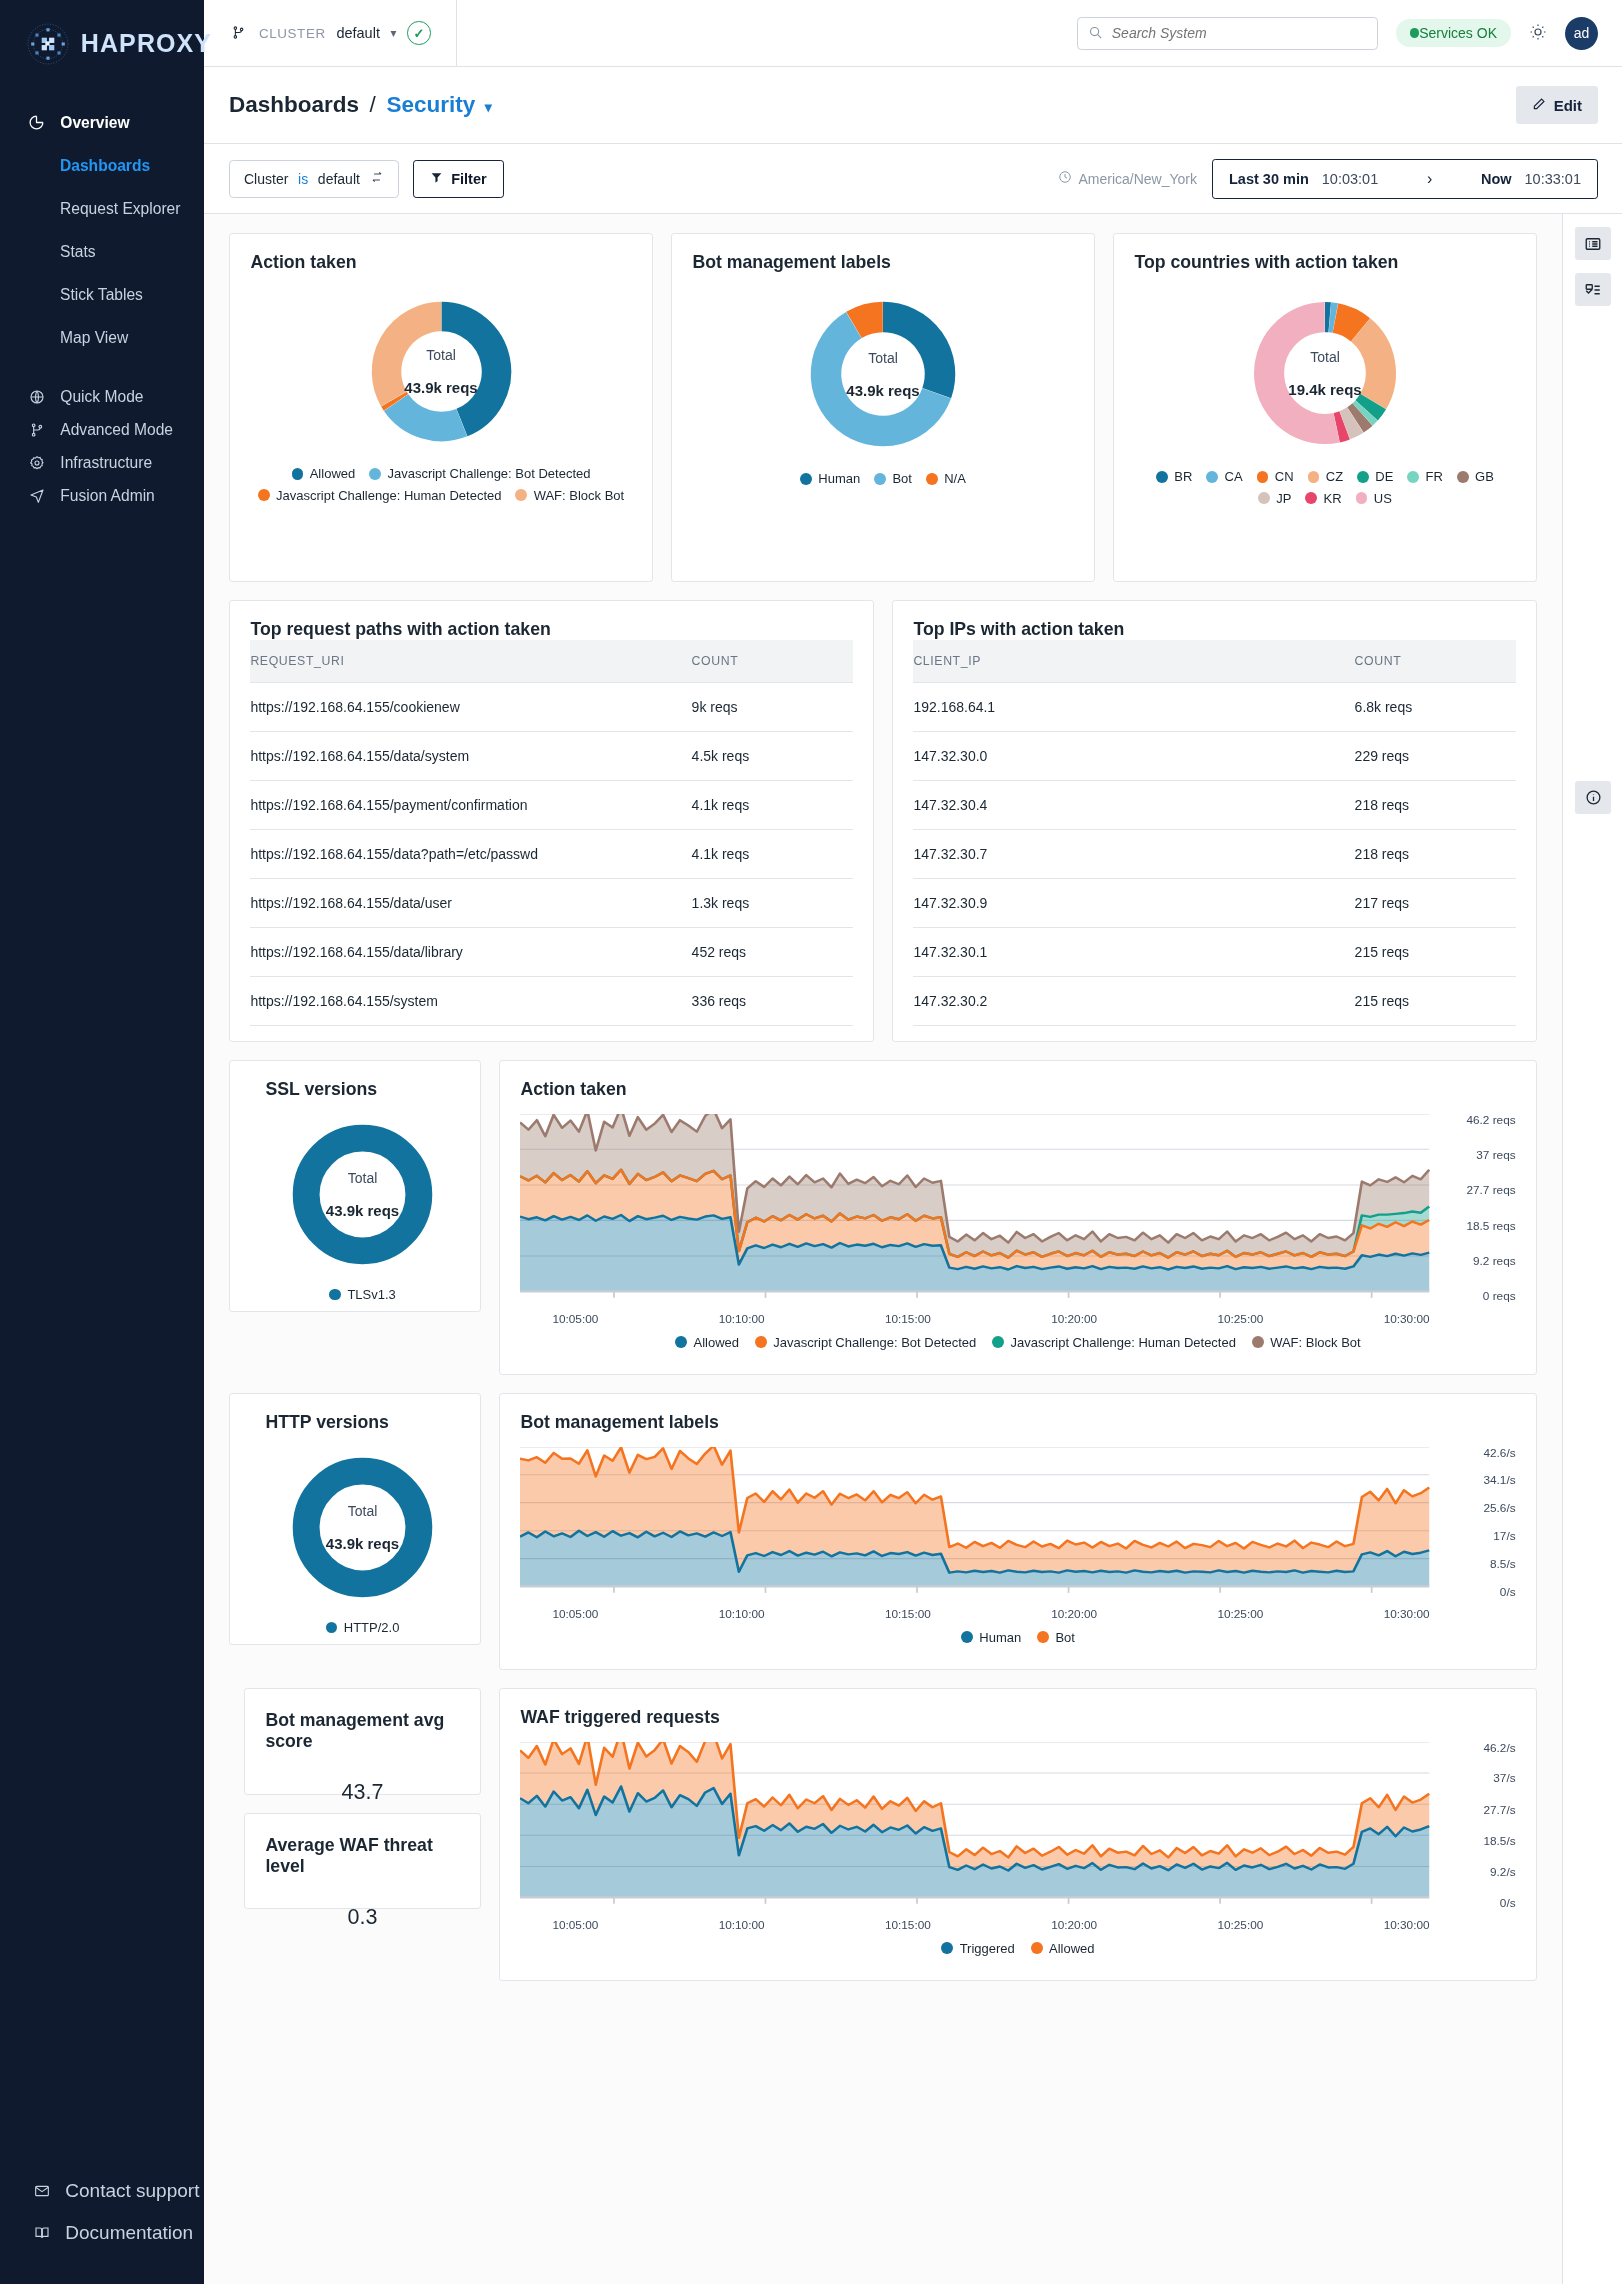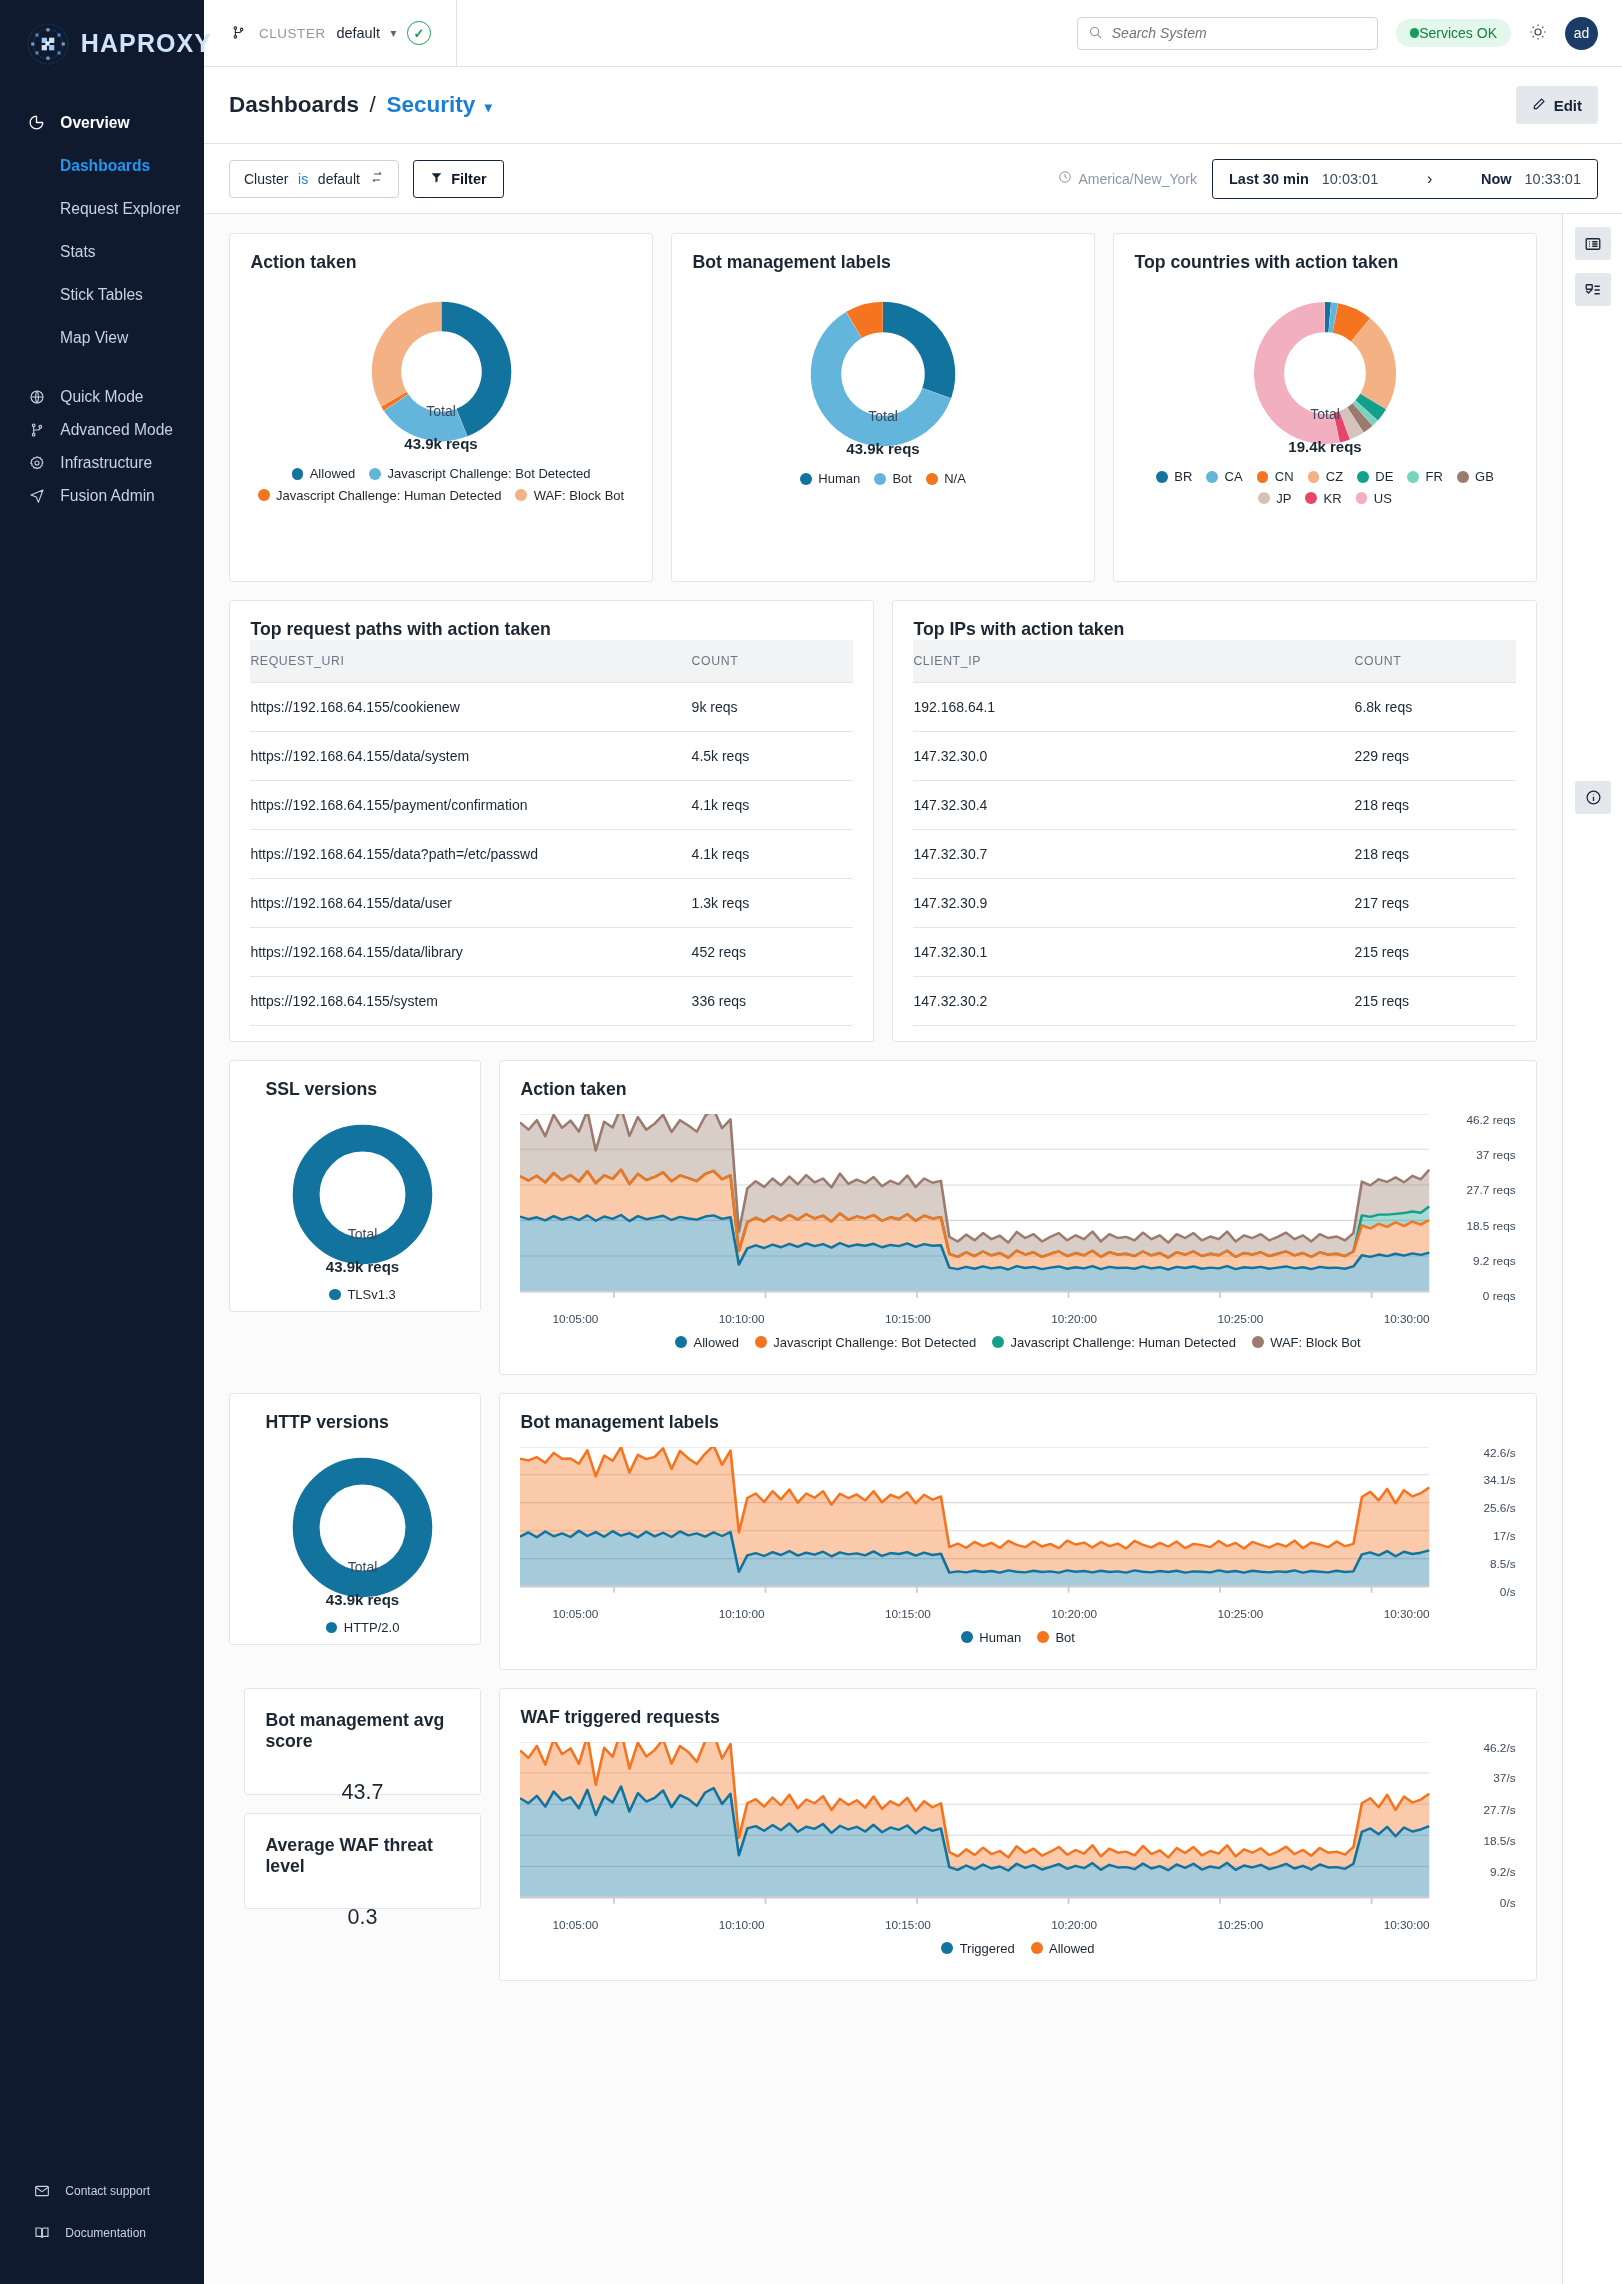--- a/index.html
+++ b/index.html
@@ -24,21 +24,21 @@
     display:flex; align-items:center; gap:14px;
     padding:0 0 0 27px; height:33px; font-size:15.6px; color:#c9d2e0;
   }
   .nav-item.strong { color:#ffffff; font-weight:600; }
   .nav-icon { width:19.3px; height:19.3px; flex:0 0 19.3px; display:flex; align-items:center; justify-content:center;}
   .subnav { margin-top:5.4px; }
   .subnav .nav-item { padding-left:60px; height:43px; font-size:15.6px; }
   .subnav .nav-item.active { color:#2196f3; font-weight:700; }
   .nav-gap { height:20.4px; }
   .bottom-nav { position:absolute; bottom:30px; left:0; width:100%; }
-  .bottom-nav .nav-item { height:42px; font-size:12px;padding-left:32px; }
+  .bottom-nav .nav-item { height:42px; font-size:19px;padding-left:32px; }
 
   
   .main { flex:1 1 auto; display:flex; flex-direction:column; min-width:0; background:#fff;}
 
   
   .topbar {
     height:67px; flex:0 0 67px; display:flex; align-items:center;
     border-bottom:0.5px solid #dfe3e8; background:#fff;
   }
   .cluster-box {
@@ -125,21 +125,21 @@
   .r1 .card { flex:1 1 0; height:349px; }
   .r2 .card { flex:1 1 0; }
   .r3 .left { width:252px; flex:0 0 252px;padding-left:15px; }
   .r3 .right { flex:1 1 auto; }
 
   
   .donut-wrap { display:flex; flex-direction:column; align-items:center; }
   .donut { position:relative; }
   .donut-center {
     position:absolute; inset:0; display:flex; flex-direction:column;
-    align-items:center; justify-content:flex-end; gap:16px;
+    align-items:center; justify-content:center; gap:16px;
   }
   .donut-center .lbl { font-size:14px; color:#3c4a5c; }
   .donut-center .val { font-size:15px; font-weight:700; color:#1b2733; }
   .legend { display:flex; flex-wrap:wrap; justify-content:center; gap:6.4px 14px; padding:0 21.5px; }
   .lg { display:flex; align-items:center; gap:6.4px; font-size:13px; color:#1b2733; white-space:nowrap; }
   .lg i { width:11.8px;height:11.8px;border-radius:50%; display:block; }
 
   
   table { width:100%; border-collapse:collapse; }
   thead th {

